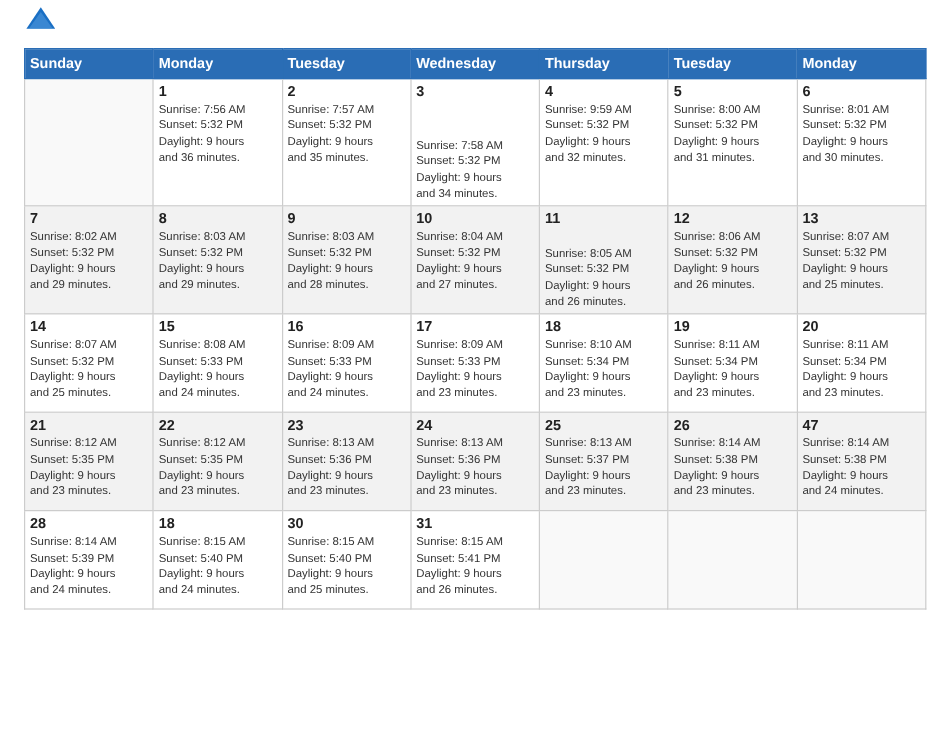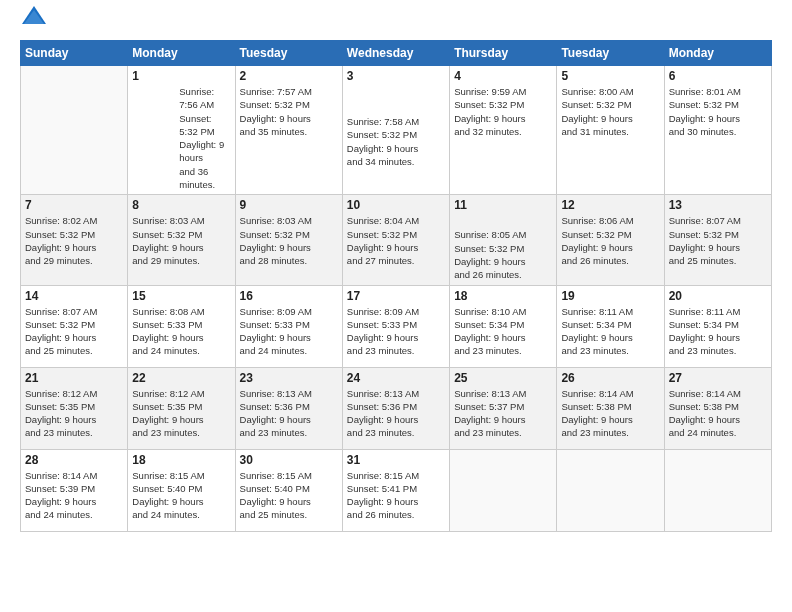--- a/index.html
+++ b/index.html
@@ -132,21 +132,21 @@
           <th>Thursday</th>
           <th>Tuesday</th>
           <th>Monday</th>
         </tr>
     </thead>
     <tbody id="calendar-body">
     <tr>
           <td class="empty"></td>
           <td>
             <span class="day-num">1</span>
-            <div class="day-info" style="white-space: pre-line; margin-left: 47px;">Sunrise: 7:56 AM
+            <div class="day-info" style="white-space: pre-line;">Sunrise: 7:56 AM
 Sunset: 5:32 PM
 Daylight: 9 hours
 and 36 minutes.</div>
           </td>
           <td>
             <span class="day-num">2</span>
             <div class="day-info" style="white-space: pre-line;">Sunrise: 7:57 AM
 Sunset: 5:32 PM
 Daylight: 9 hours
 and 35 minutes.</div>
@@ -319,21 +319,21 @@
 and 23 minutes.</div>
           </td>
           <td>
             <span class="day-num">26</span>
             <div class="day-info" style="white-space: pre-line;">Sunrise: 8:14 AM
 Sunset: 5:38 PM
 Daylight: 9 hours
 and 23 minutes.</div>
           </td>
           <td>
-            <span class="day-num">27</span>
+            <span class="day-num">47</span>
             <div class="day-info" style="white-space: pre-line;">Sunrise: 8:14 AM
 Sunset: 5:38 PM
 Daylight: 9 hours
 and 24 minutes.</div>
           </td>
         </tr>
         <tr>
           <td>
             <span class="day-num">28</span>
             <div class="day-info" style="white-space: pre-line;">Sunrise: 8:14 AM

